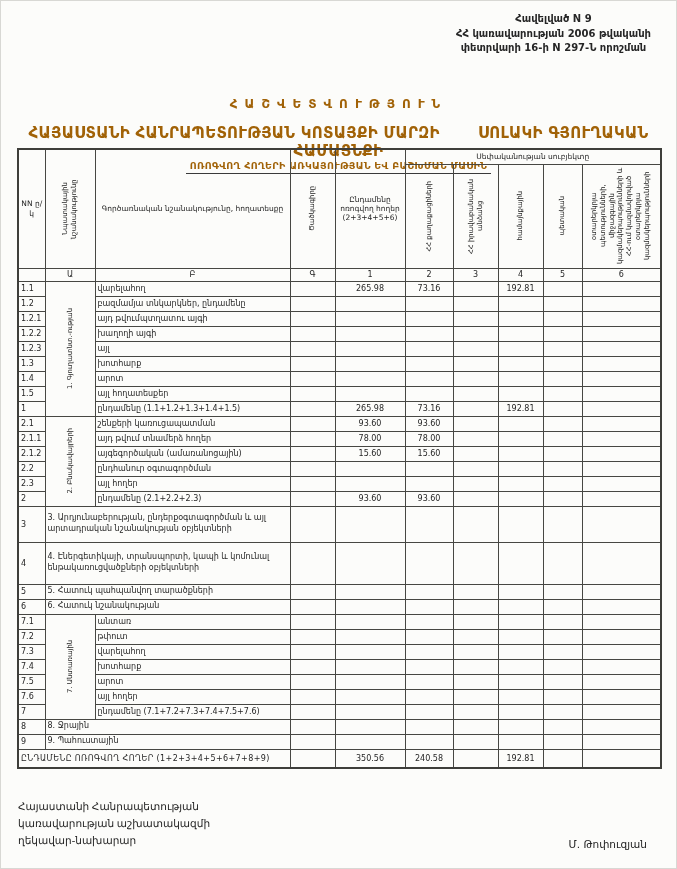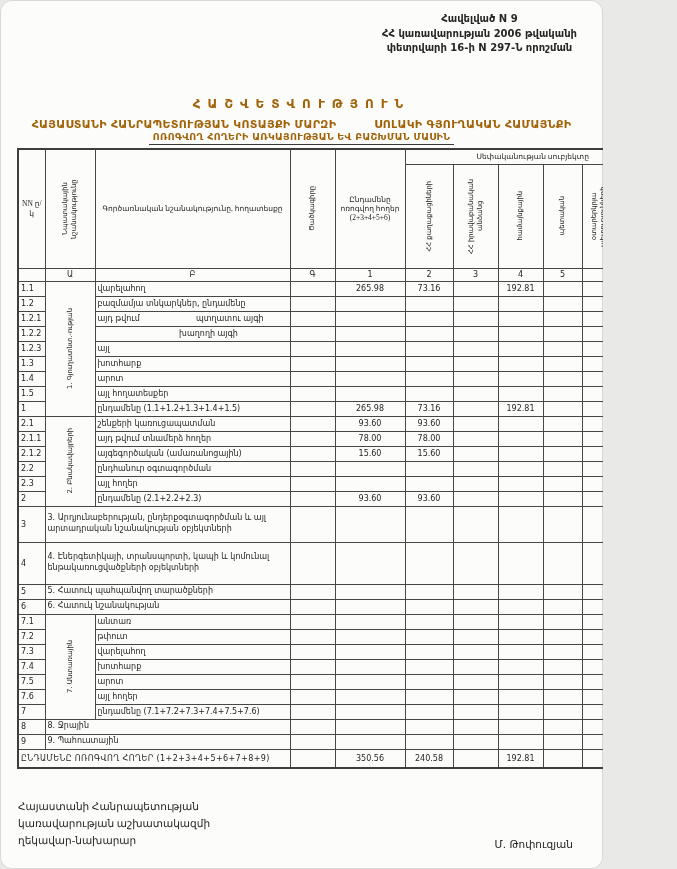--- a/index.html
+++ b/index.html
@@ -1,26 +1,26 @@
 <!DOCTYPE html>
 <html><head>
 <meta charset="utf-8">
 <style>
   * { margin:0; padding:0; box-sizing:border-box; }
   html,body { width:677px; height:869px; }
   body { font-family:"DejaVu Sans", sans-serif; background:#e9e9e7; }
-  .sheet { position:relative; width:603px; height:869px; background:#fcfcfa; color:#1f1f1f; overflow:hidden;
-           box-shadow:inset 0 0 0 1px #d8d8d4;border-radius:12px; }
+  .sheet { position:relative; width:677px; height:869px; background:#fcfcfa; color:#1f1f1f; overflow:hidden;
+           box-shadow:inset 0 0 0 1px #d8d8d4; }
 
   .appendix { position:absolute; top:12px; right:26px; text-align:center;
               font-size:10px; font-weight:bold; line-height:1.45; color:#262626; }
 
   .title-block { position:absolute; top:97px; left:0; right:0; text-align:center; color:#a16207; }
   .title { font-size:12px; font-weight:bold; letter-spacing:7px; }
-  .subtitle { font-size:11px; font-weight:bold; margin-top:7px; letter-spacing:0.3px; }
+  .subtitle { font-size:15px; font-weight:bold; margin-top:13px; letter-spacing:0.3px; }
   .subtitle .gap { display:inline-block; width:38px; }
   .subtitle2 { font-size:9.5px; font-weight:bold; margin-top:0; letter-spacing:0.3px; }
   .rule { width:305px; margin:2px auto 0; border-bottom:1.5px solid #3a3a3a; }
 
   table.report { position:absolute; top:148px; left:17px; width:643px;
                  border-collapse:collapse; table-layout:fixed; }
   table.report col.c-nn   { width:27px; }
   table.report col.c-pur  { width:50px; }
   table.report col.c-fun  { width:195px; }
   table.report col.c-code { width:45px; }
@@ -29,41 +29,41 @@
   table.report col.c-o2   { width:45px; }
   table.report col.c-o3   { width:45px; }
   table.report col.c-o4   { width:39px; }
   table.report col.c-o5   { width:79px; }
 
   table.report th, table.report td { border:1px solid #474743; padding:0 2px;
       font-weight:normal; font-size:8px; color:#252525; overflow:hidden; }
   table.report { border:2px solid #3e3e3a; }
 
   tr.hdr-group { height:15px; }
-  tr.hdr-group th { font-size:7.5px;font-family:Liberation Serif, serif; }
+  tr.hdr-group th { font-size:7.5px; }
   tr.hdr-main { height:104px; }
   tr.hdr-idx { height:13px; }
   tr.hdr-idx td { text-align:center; font-size:8px; }
 
   th.h { text-align:center; vertical-align:middle; font-size:7px; line-height:1.25; }
   .vert { writing-mode:vertical-rl; transform:rotate(180deg); margin:0 auto;
           font-size:6.8px; line-height:1.3; max-height:100px; text-align:center; }
   th.vc { vertical-align:middle; }
 
   tr.r { height:15px; }
   tr.tall3 { height:36px; }
   tr.tall4 { height:42px; }
   tr.rtotal { height:19px; }
 
   td.n { text-align:left; font-size:8px; }
   td.sec { vertical-align:middle; }
   td.lbl { padding-left:3px; font-size:8px; white-space:nowrap;
            background:linear-gradient(to top, transparent 2px, transparent 2px); }
   td.lbl .flex { display:flex; }
-  td.lbl .l2 { flex:1; text-align:center;padding-left:32px; }
+  td.lbl .l2 { flex:1; text-align:left; }
   td.lbl2 { padding-left:4px; font-size:8px; line-height:1.35; white-space:normal; }
   td.tlabel { padding-left:22px; font-size:8.2px; letter-spacing:0.4px; white-space:nowrap;margin-left:35px; }
   td.v { text-align:center; font-size:8px; }
   td.c { }
 
   .footer { position:absolute; left:18px; top:799px; font-size:10.5px; line-height:1.6; color:#242424;font-family:Liberation Serif, serif; }
   .signature { position:absolute; right:30px; top:838px; font-size:10.5px; color:#242424; }
 </style>
 </head>
 <body>

